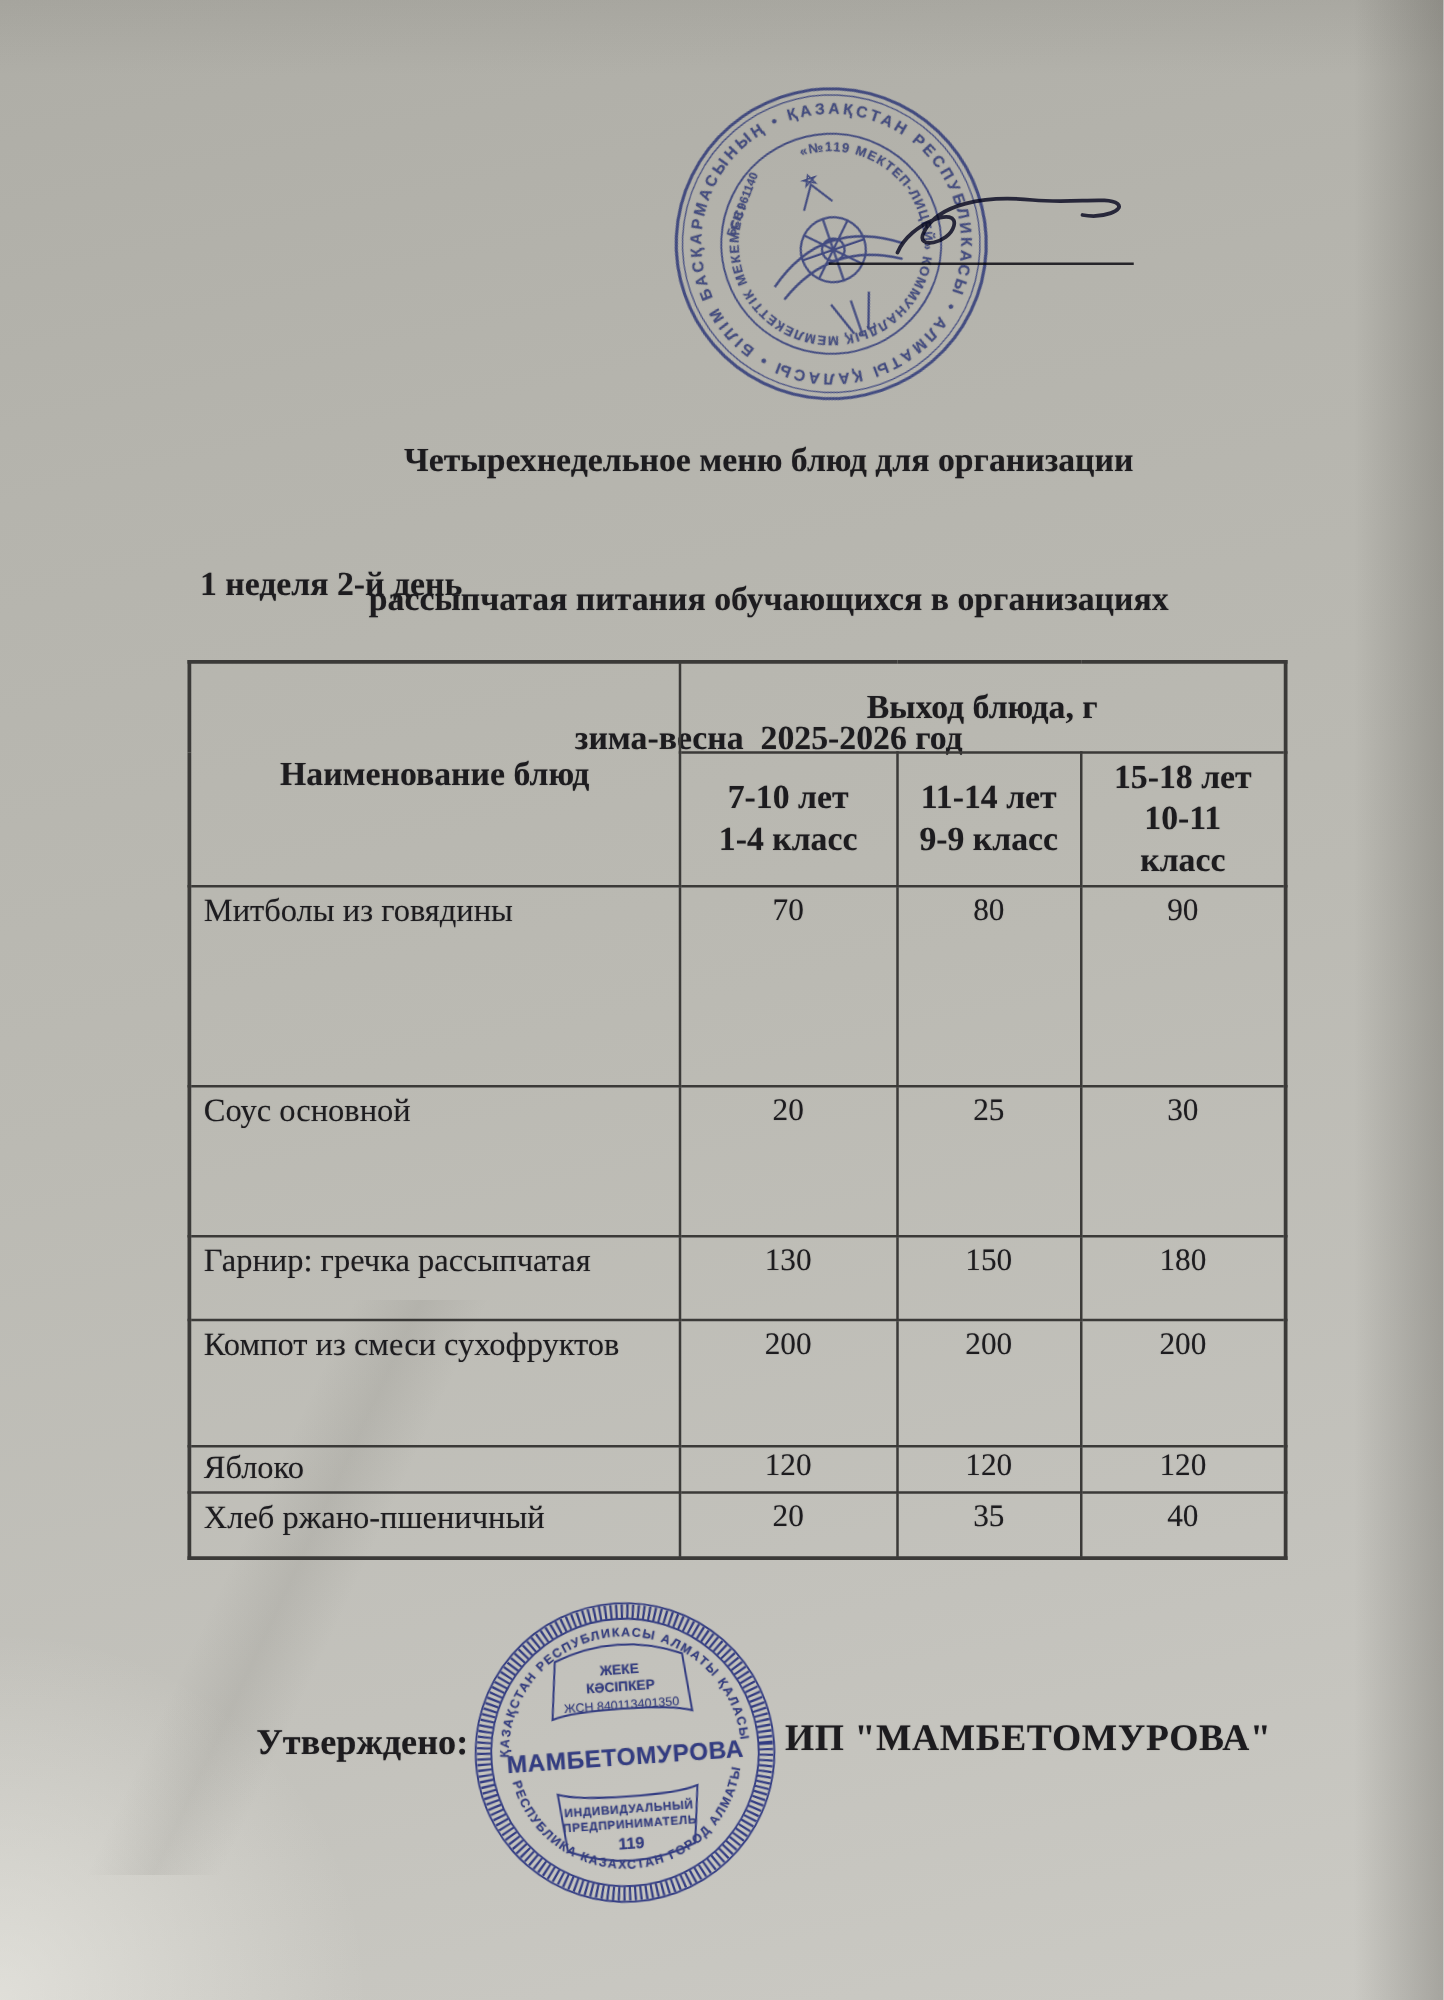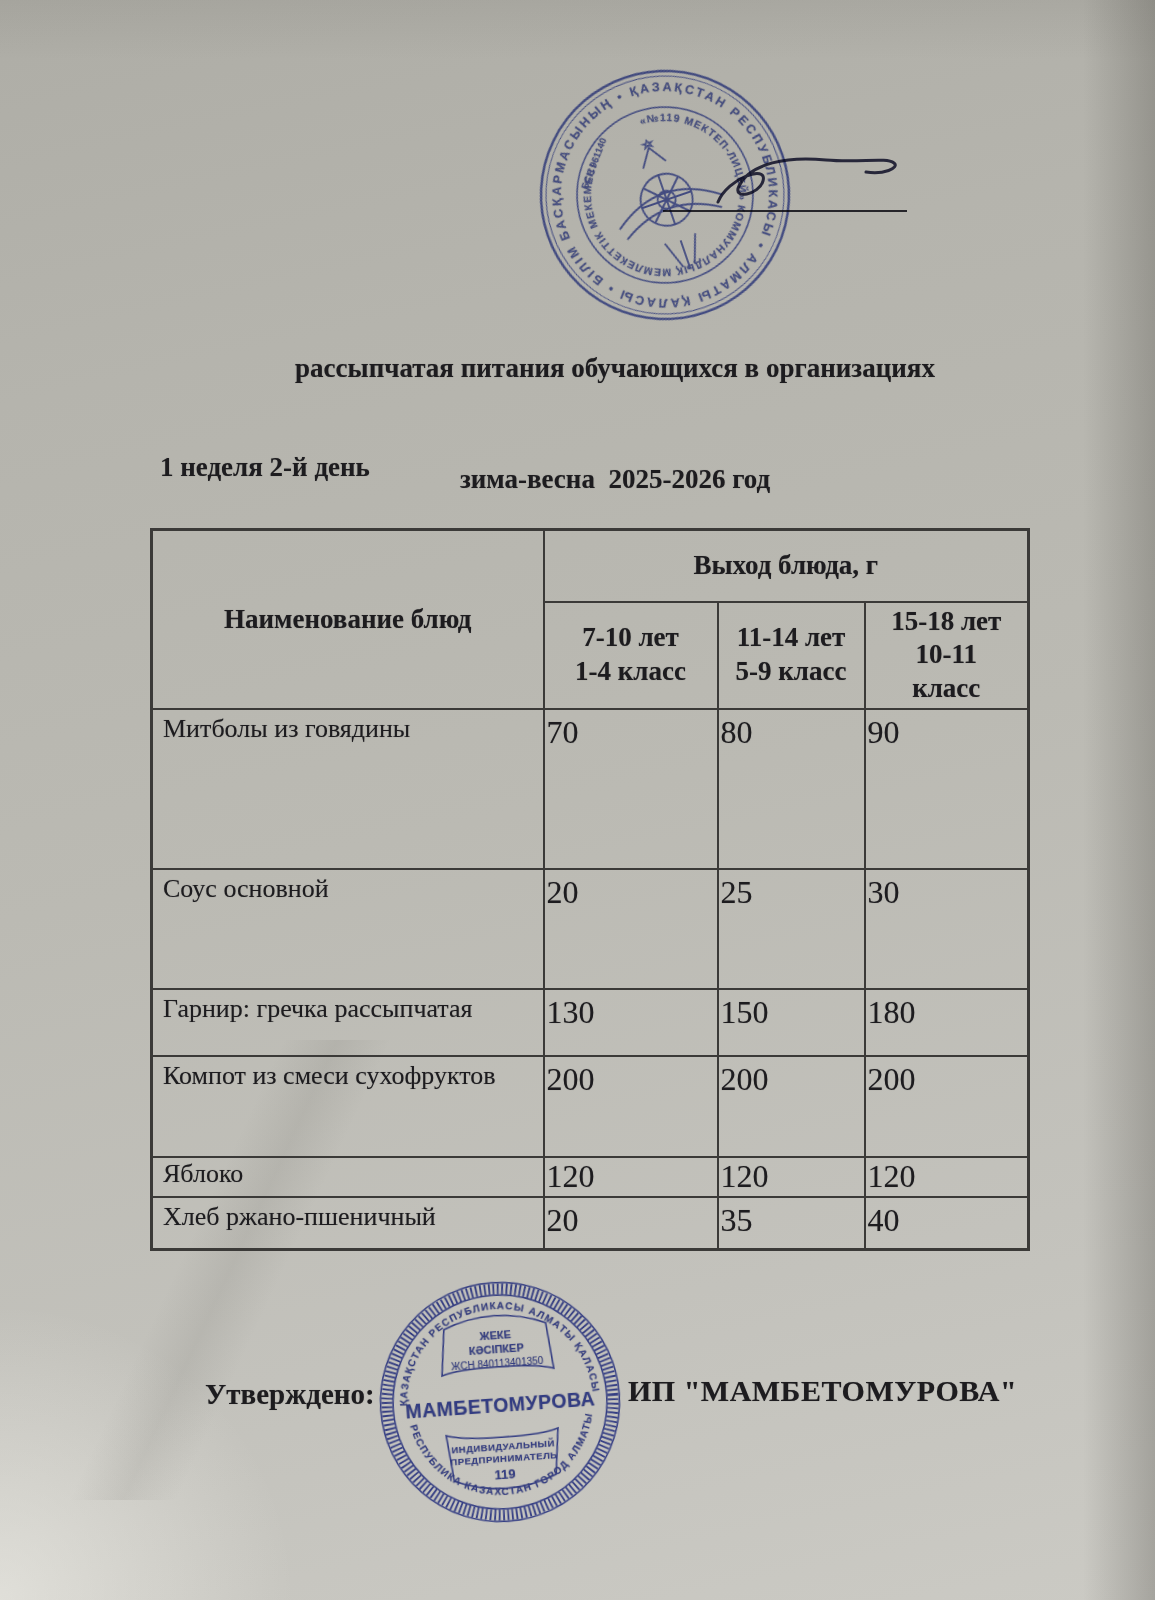--- a/index.html
+++ b/index.html
@@ -33,21 +33,21 @@
   .doc-title{position:absolute;left:145px;top:276px;width:940px;text-align:center;
     font-weight:bold;font-size:27px;line-height:37px;white-space:pre-wrap;}
   .week-heading{position:absolute;left:160px;top:452px;font-weight:bold;font-size:27px;}
 
   .menu-table{position:absolute;left:150px;top:528px;border-collapse:collapse;table-layout:fixed;
     border:3px solid #3b3a38;}
   .menu-table th,.menu-table td{border:2px solid #3b3a38;}
   .menu-table th{font-weight:bold;font-size:27px;text-align:center;vertical-align:middle;
     white-space:pre-line;line-height:1.25;padding:2px 4px;}
   td.dish{text-align:left;vertical-align:top;font-size:26px;padding:4px 6px 2px 10px;line-height:1.15;}
-  td.val{vertical-align:top;font-size:32px;padding:5px 2px 2px 2px;line-height:1.1;}
+  td.val{text-align:center;vertical-align:top;font-size:25px;padding:5px 2px 2px 2px;line-height:1.1;}
   tr.h-group{height:72px;} tr.h-sub{height:95px;}
   tr.rh0{height:160px;} tr.rh1{height:120px;} tr.rh2{height:67px;}
   tr.rh3{height:101px;} tr.rh4{height:37px;} tr.rh4 td{padding-top:1px;}
   tr.rh5{height:53px;}
 
   .approved-label{position:absolute;left:205px;top:1378px;font-weight:bold;font-size:29px;}
   .company-name{position:absolute;left:628px;top:1374px;font-weight:bold;font-size:30px;letter-spacing:.5px;}
 
   .stamp text{font-family:"Liberation Sans","DejaVu Sans",sans-serif;}
 </style>
@@ -91,20 +91,21 @@
         <textPath href="#ts-outer">ҚАЗАҚСТАН РЕСПУБЛИКАСЫ • АЛМАТЫ ҚАЛАСЫ • БІЛІМ БАСҚАРМАСЫНЫҢ •</textPath>
       </text>
       <text font-size="10.5" font-weight="bold" letter-spacing="1">
         <textPath href="#ts-inner">«№119 МЕКТЕП-ЛИЦЕЙ» КОММУНАЛДЫҚ МЕМЛЕКЕТТІК МЕКЕМЕСІ</textPath>
       </text>
       <text x="78" y="120" font-size="9.5" font-weight="bold" transform="rotate(-50 78 120)">БСН 961140</text>
     </g>
   </svg>
 
   <div class="doc-title">
+    <div>Четырехнедельное меню блюд для организации</div>
     <div>рассыпчатая питания обучающихся в организациях</div>
     <div>зима-весна  2025-2026 год</div>
   </div>
 
   <div class="week-heading">1 неделя 2-й день</div>
 
   <table class="menu-table">
     <colgroup>
       <col style="width:392px">
         <col style="width:174px">
@@ -113,21 +114,21 @@
     </colgroup>
     <tbody>
         <tr class="h-group">
       <th rowspan="2">Наименование блюд</th>
       <th colspan="3">Выход блюда, г</th>
     </tr>
     <tr class="h-sub">
       <th>7-10 лет
 1-4 класс</th>
       <th>11-14 лет
-5-9 класс</th>
+9-9 класс</th>
       <th>15-18 лет
 10-11
 класс</th>
     </tr>
     <tr class="rh0">
       <td class="dish">Митболы из говядины</td>
       <td class="val">70</td>
       <td class="val">80</td>
       <td class="val">90</td>
     </tr>

